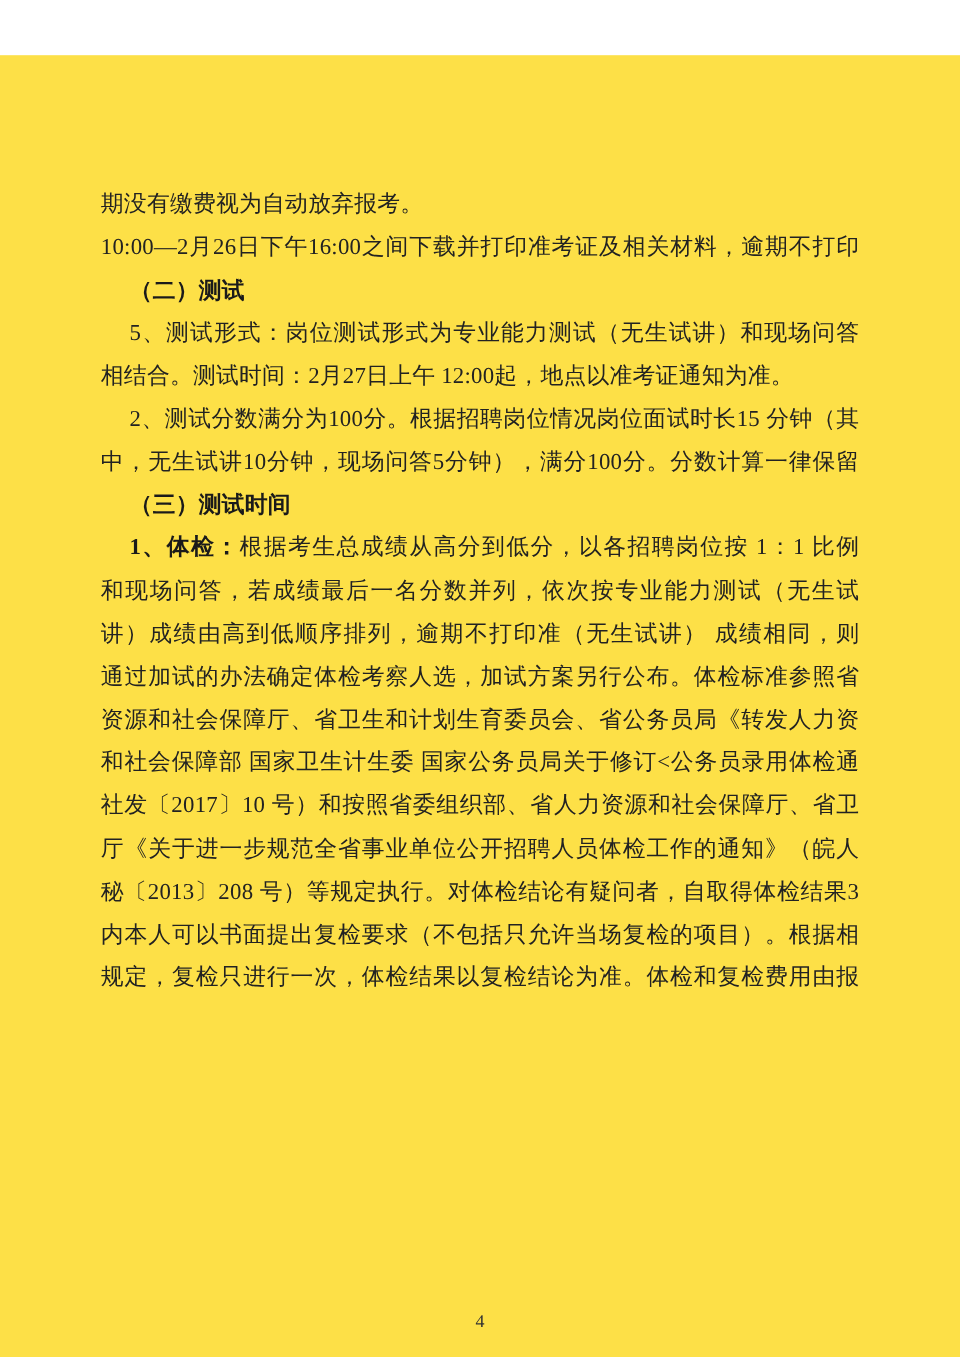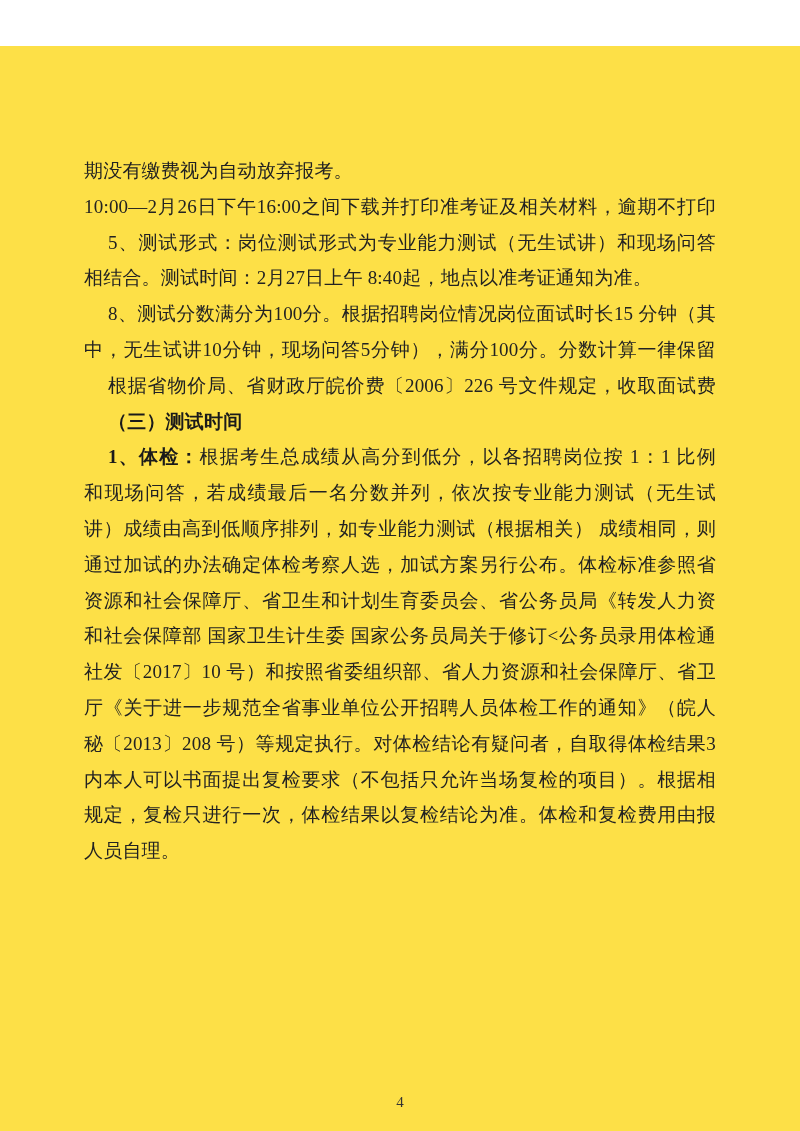--- a/index.html
+++ b/index.html
@@ -56,35 +56,34 @@
   }
 </style>
 </head>
 <body>
 
 <div class="page">
   <div class="content">
 
   <div class="line">期没有缴费视为自动放弃报考。</div>
       <div class="line fill">10:00—2月26日下午16:00之间下载并打印准考证及相关材料，逾期不打印准</div>
+      <div class="line indent bold">（二）测试</div>
       <div class="line indent fill">5、测试形式：岗位测试形式为专业能力测试（无生试讲）和现场问答</div>
-      <div class="line">相结合。测试时间：2月27日上午 8:40起，地点以准考证通知为准。</div>
-      <div class="line indent fill">8、测试分数满分为100分。根据招聘岗位情况岗位面试时长15 分钟（其</div>
+      <div class="line">相结合。测试时间：2月27日上午 12:00起，地点以准考证通知为准。</div>
+      <div class="line indent fill">2、测试分数满分为100分。根据招聘岗位情况岗位面试时长15 分钟（其</div>
       <div class="line fill">中，无生试讲10分钟，现场问答5分钟），满分100分。分数计算一律保留两位</div>
-      <div class="line indent fill">根据省物价局、省财政厅皖价费〔2006〕226 号文件规定，收取面试费</div>
       <div class="line indent bold">（三）测试时间</div>
       <div class="line indent fill"><span class="bold-run">1、体检：</span>根据考生总成绩从高分到低分，以各招聘岗位按 1：1 比例</div>
       <div class="line fill">和现场问答，若成绩最后一名分数并列，依次按专业能力测试（无生试</div>
-      <div class="line fill">讲）成绩由高到低顺序排列，如专业能力测试（根据相关） 成绩相同，则</div>
+      <div class="line fill">讲）成绩由高到低顺序排列，逾期不打印准（无生试讲） 成绩相同，则</div>
       <div class="line fill">通过加试的办法确定体检考察人选，加试方案另行公布。体检标准参照省人力</div>
       <div class="line fill">资源和社会保障厅、省卫生和计划生育委员会、省公务员局《转发人力资源</div>
       <div class="line fill">和社会保障部 国家卫生计生委 国家公务员局关于修订&lt;公务员录用体检通用</div>
       <div class="line fill">社发〔2017〕10 号）和按照省委组织部、省人力资源和社会保障厅、省卫生</div>
       <div class="line fill">厅《关于进一步规范全省事业单位公开招聘人员体检工作的通知》（皖人社</div>
       <div class="line fill">秘〔2013〕208 号）等规定执行。对体检结论有疑问者，自取得体检结果3日</div>
       <div class="line fill">内本人可以书面提出复检要求（不包括只允许当场复检的项目）。根据相关</div>
       <div class="line fill">规定，复检只进行一次，体检结果以复检结论为准。体检和复检费用由报考</div>
-      <div class="line">人员自理。</div>
     </div>
   <div class="footer">
     <span class="page-number">4</span>
   </div>
 </div>
 
 </body></html>

